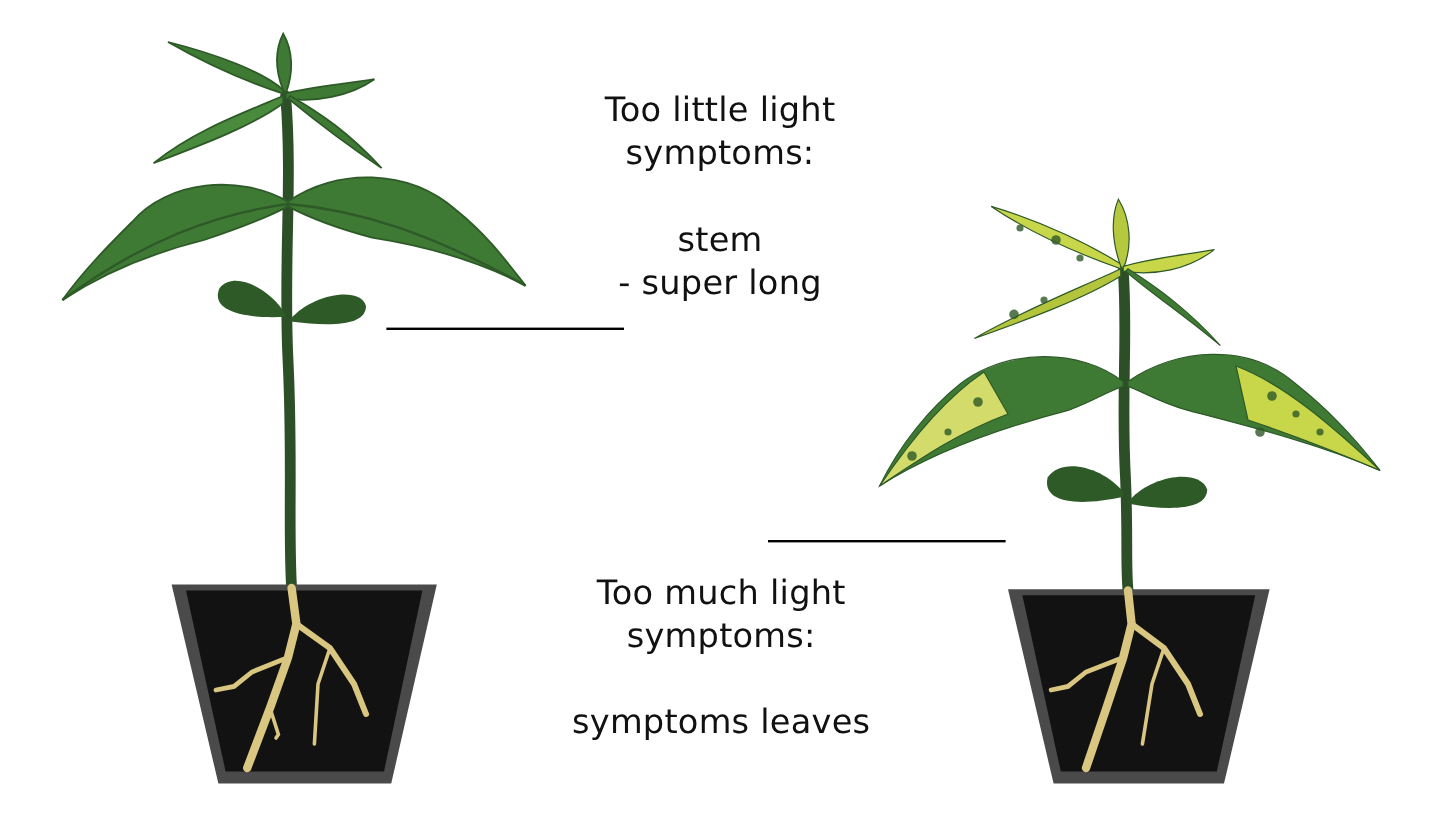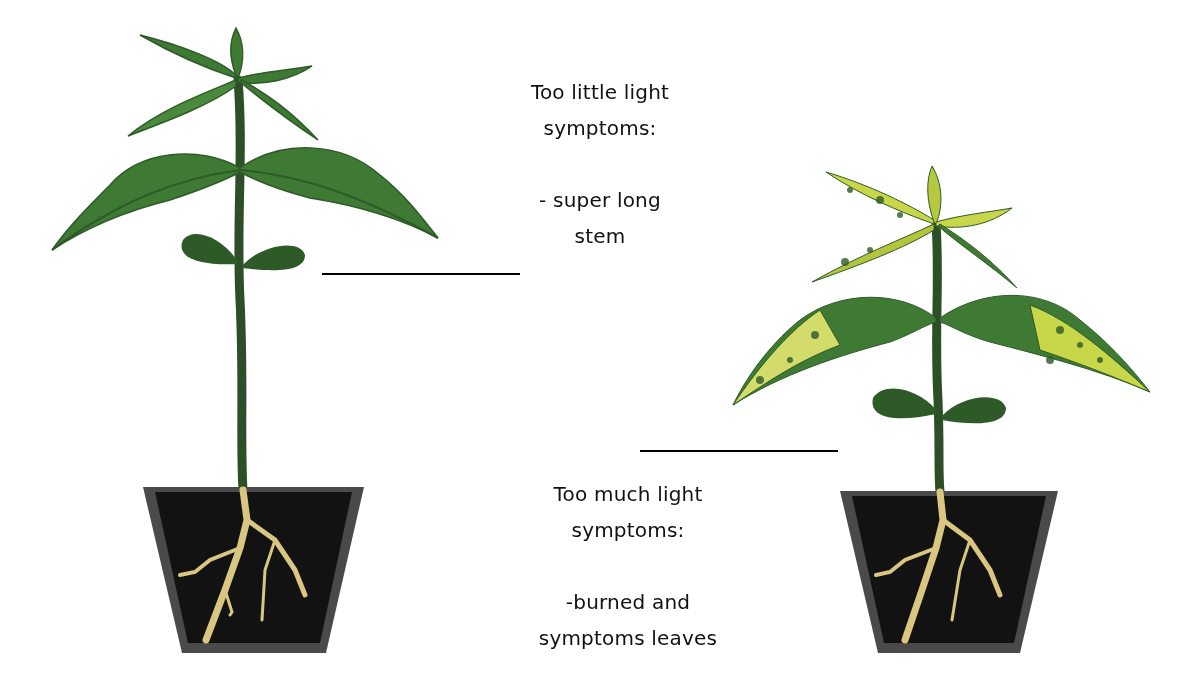--- a/index.html
+++ b/index.html
@@ -1,19 +1,19 @@
 <!DOCTYPE html>
 <html><head>
 <meta charset="utf-8">
 <style>
   html, body { margin: 0; padding: 0; background: #ffffff; }
   body { width: 1200px; height: 679px; position: relative; overflow: hidden;
          font-family: "DejaVu Sans", "Liberation Sans", sans-serif; }
   .label { position: absolute; text-align: center; color: #111111;
-           font-size: 20px; line-height: 36px; letter-spacing: 0.2px; }
+           font-size: 28px; line-height: 36px; letter-spacing: 0.2px; }
   .label .line { display: block; white-space: nowrap; }
   .label .gap { display: block; height: 36px; }
   .rule { position: absolute; height: 2px; background: #000; }
   svg.plant { position: absolute; overflow: visible; }
 </style>
 </head>
 <body>
 
 <svg class="plant" style="left:40px; top:20px;" width="420" height="650" viewBox="40 20 420 650">
 
@@ -99,23 +99,22 @@
   </g>
 </svg>
 
 <div class="rule" style="left:322px; top:273px; width:198px;"></div>
 <div class="rule" style="left:640px; top:450px; width:198px;"></div>
 
 <div class="label" style="left:470px; top:74px; width:260px;">
   <span class="line">Too little light</span>
   <span class="line">symptoms:</span>
   <span class="gap"></span>
+  <span class="line">stem</span>
   <span class="line">- super long</span>
-  <span class="line">stem</span>
 </div>
 
-<div class="label" style="left:488px; top:476px; width:280px;text-align:center;">
+<div class="label" style="left:461px; top:476px; width:280px;text-align:center;">
   <span class="line">Too much light</span>
   <span class="line">symptoms:</span>
   <span class="gap"></span>
-  <span class="line">-burned and</span>
   <span class="line">symptoms leaves</span>
 </div>
 
 </body></html>

